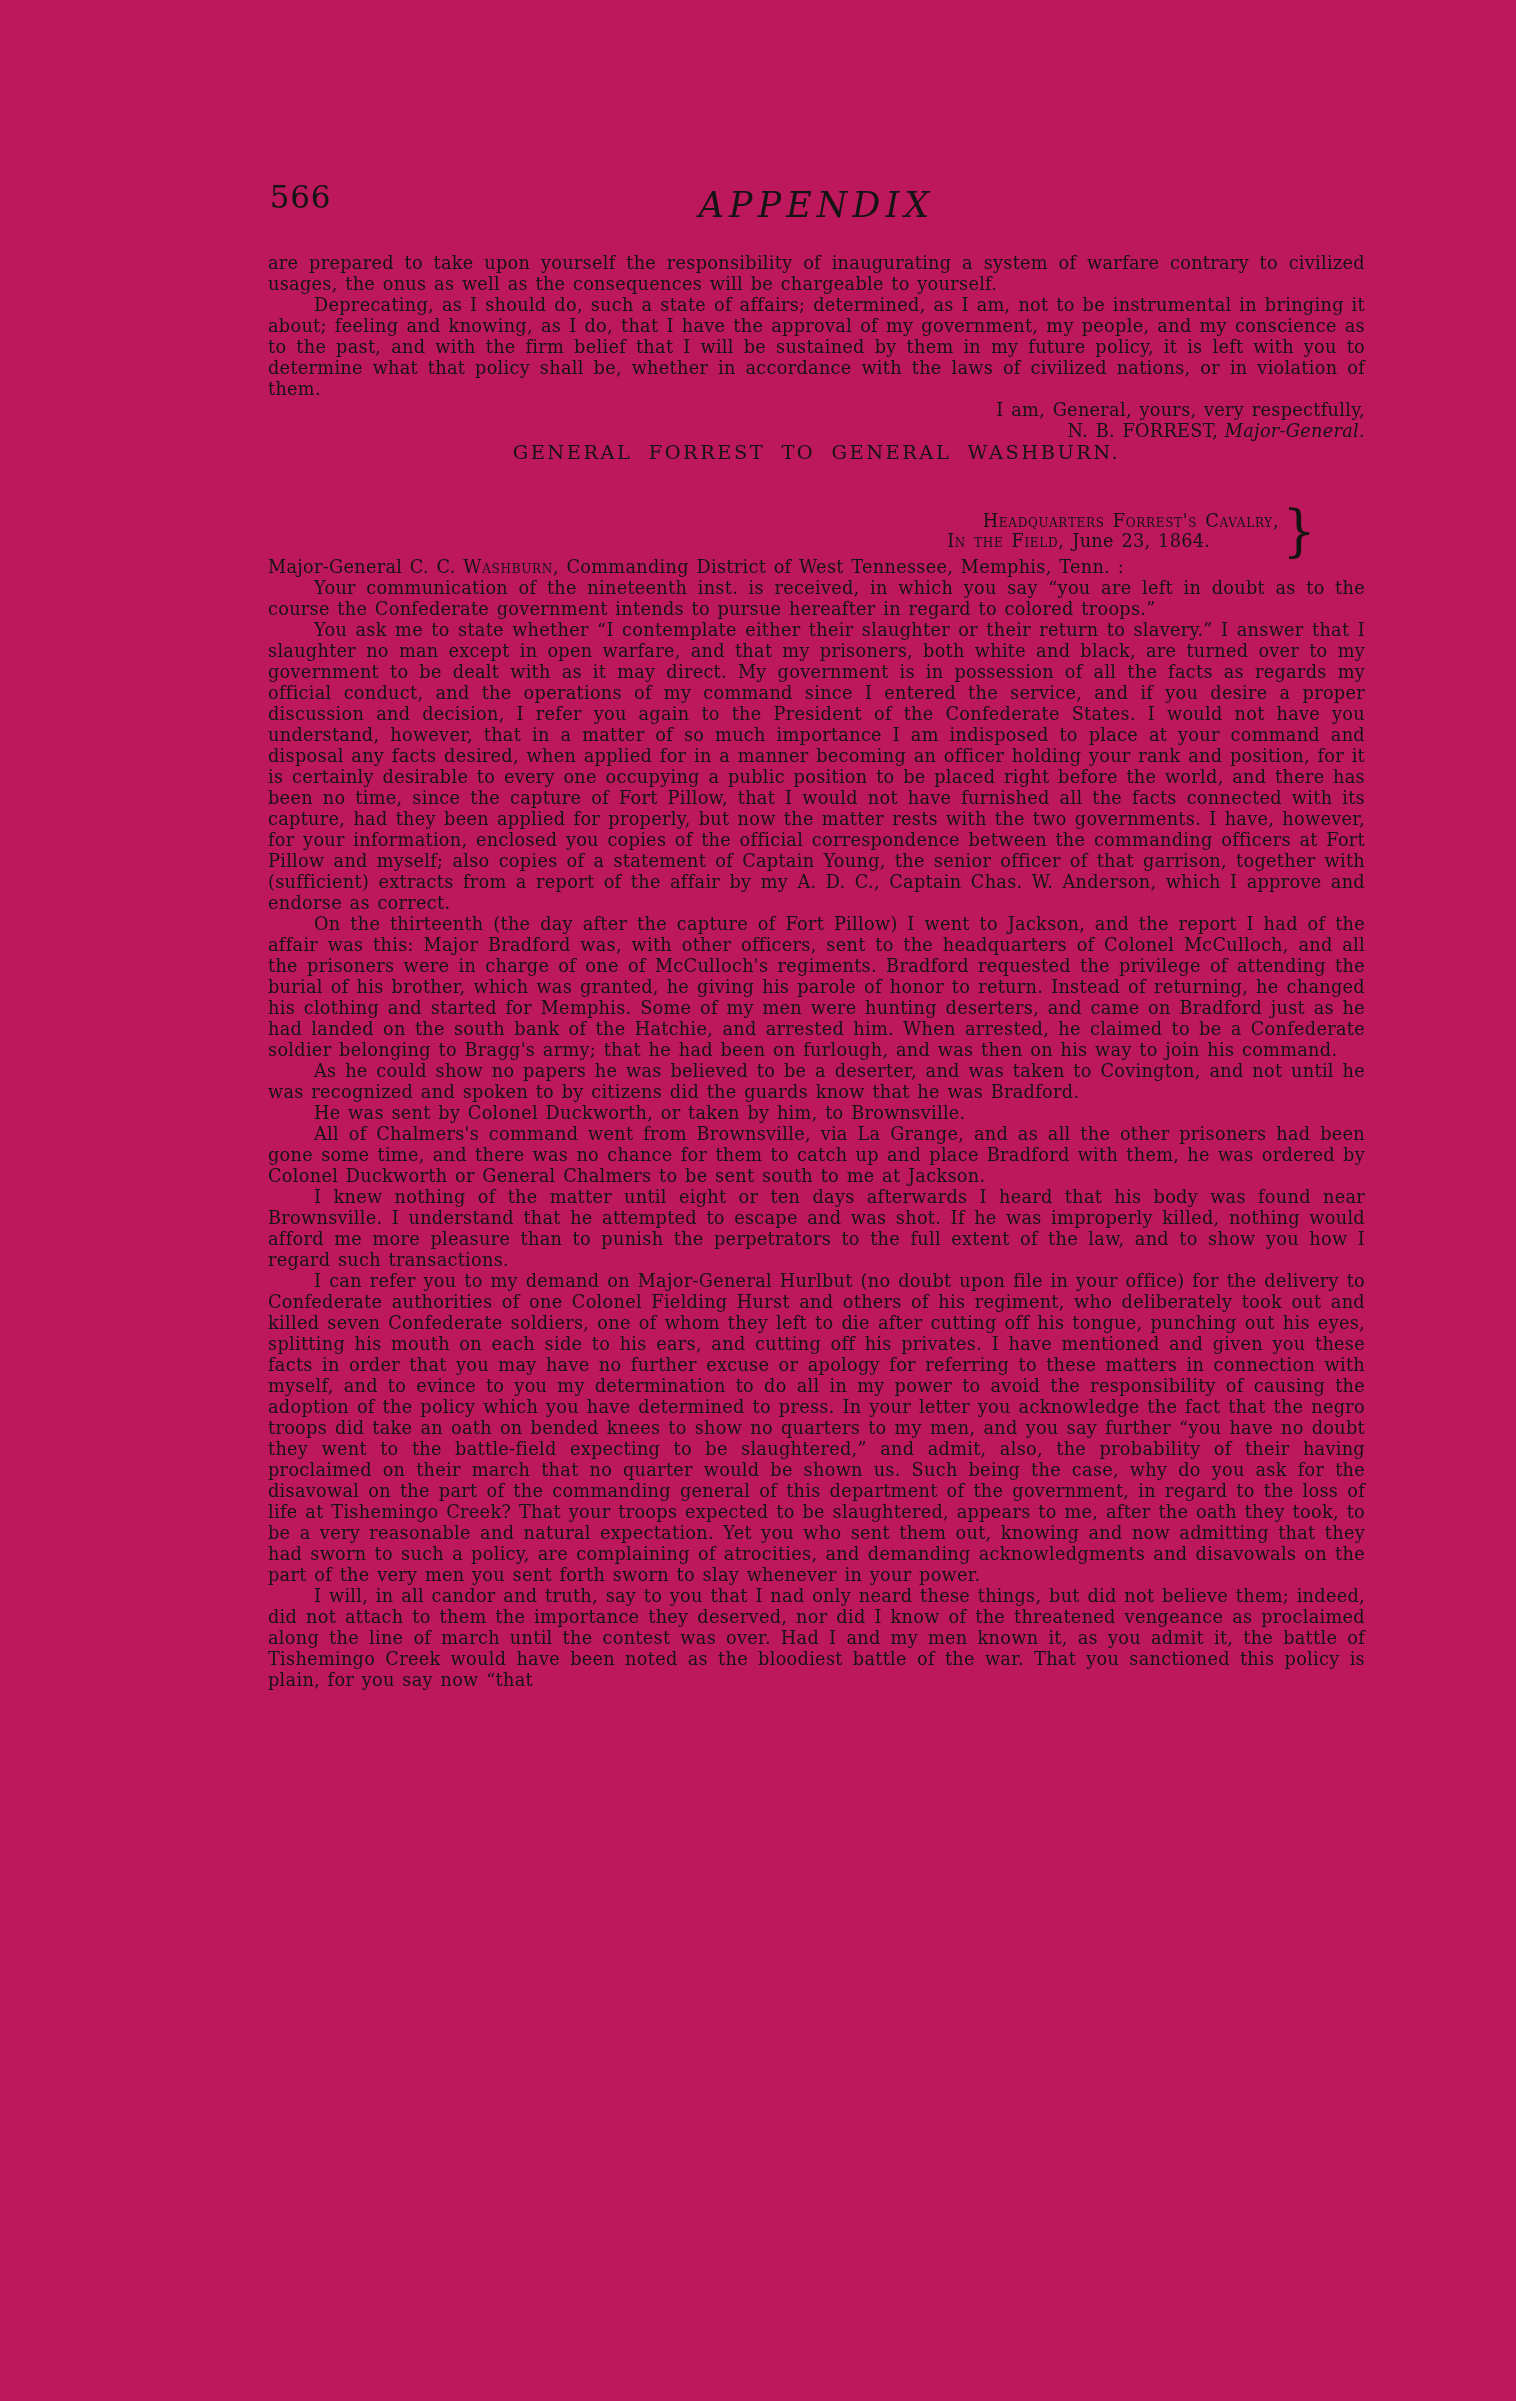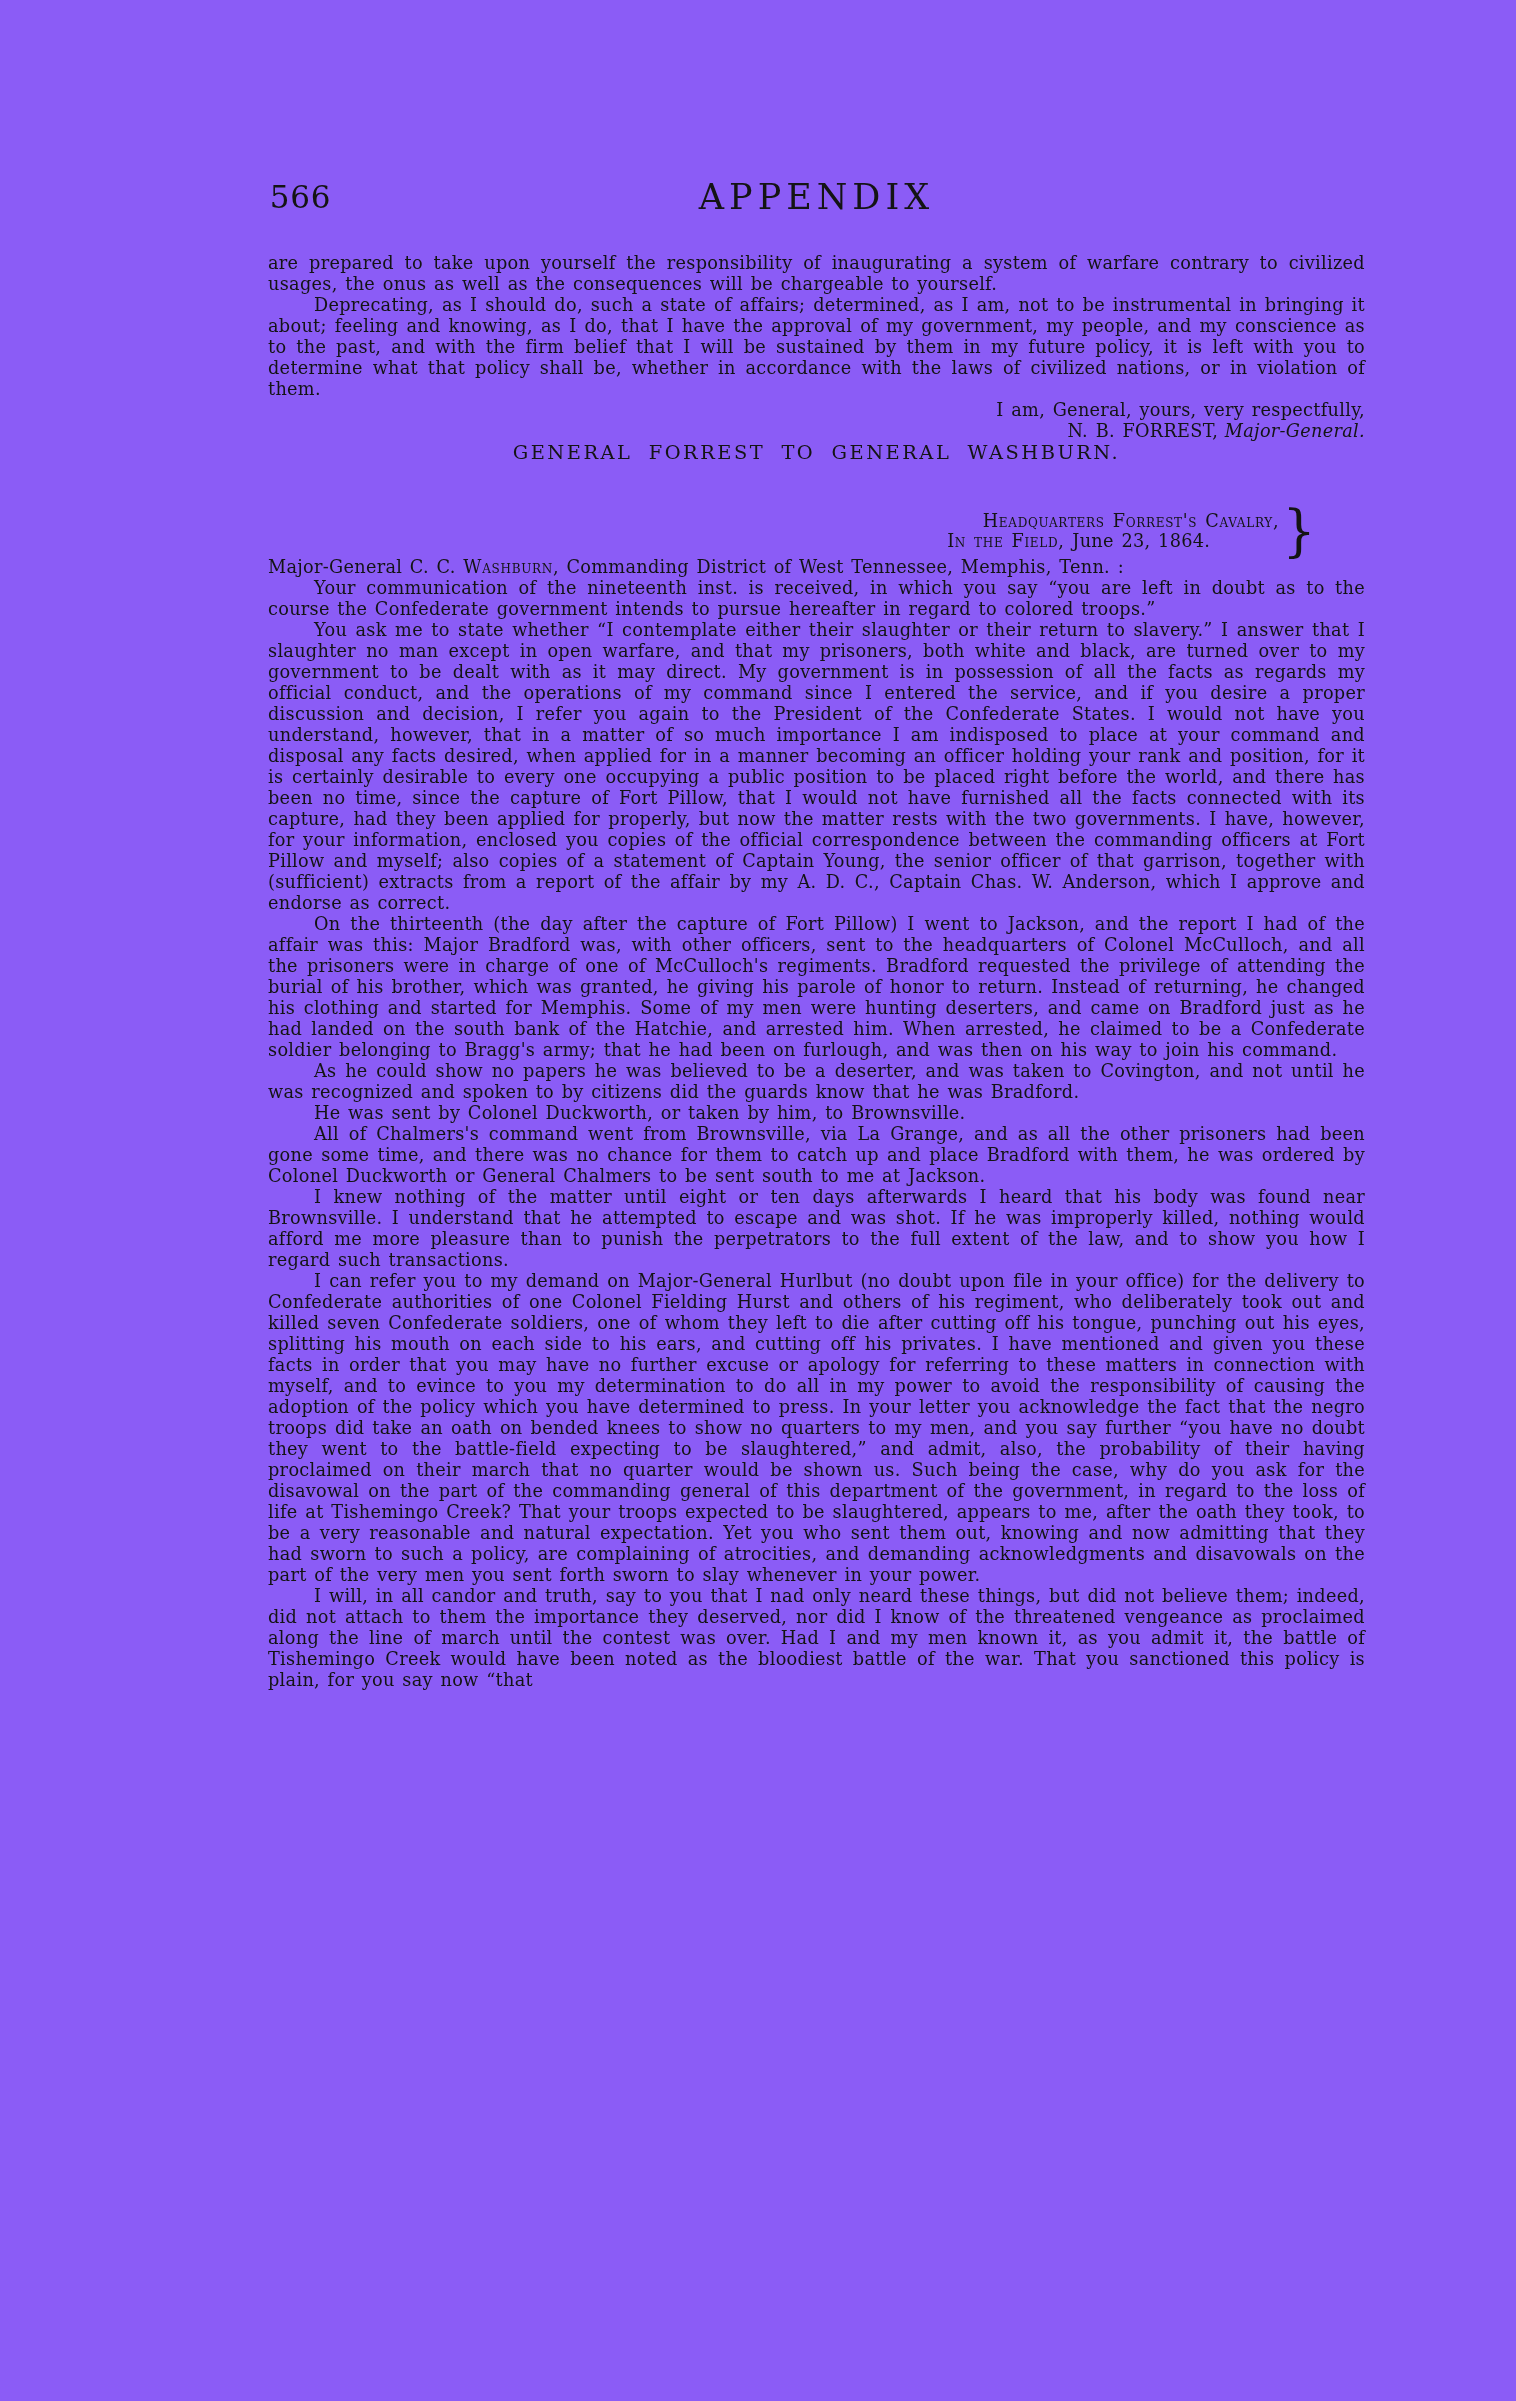--- a/index.html
+++ b/index.html
@@ -4,21 +4,21 @@
 <style>
   html, body {
     margin: 0;
     padding: 0;
     background: #ffffff;
   }
   .page {
     position: relative;
     width: 1517px;
     height: 2401px;
-    background: #8b5cf6;
+    background: #be185d;
     font-family: "DejaVu Serif", "Liberation Serif", serif;
     color: #141414;
     overflow: hidden;
   }
   .content {
     position: absolute;
     left: 268px;
     top: 177px;
     width: 1097px;
   }
@@ -31,22 +31,23 @@
     position: absolute;
     left: 1.7px;
     top: 1.7px;
     font-size: 31px;
     letter-spacing: 0.8px;
   }
   .head-title {
     position: absolute;
     left: 0;
     right: 0;
-    top: 0;
+    top: 8px;
     text-align: center;
+    font-style: italic;
     font-size: 35px;
     letter-spacing: 5px;
   }
   
   .bodytext {
     margin-top: 29px;
     font-size: 17.7px;
     line-height: 21px;
     text-align: justify;
     letter-spacing: 0.3px;

